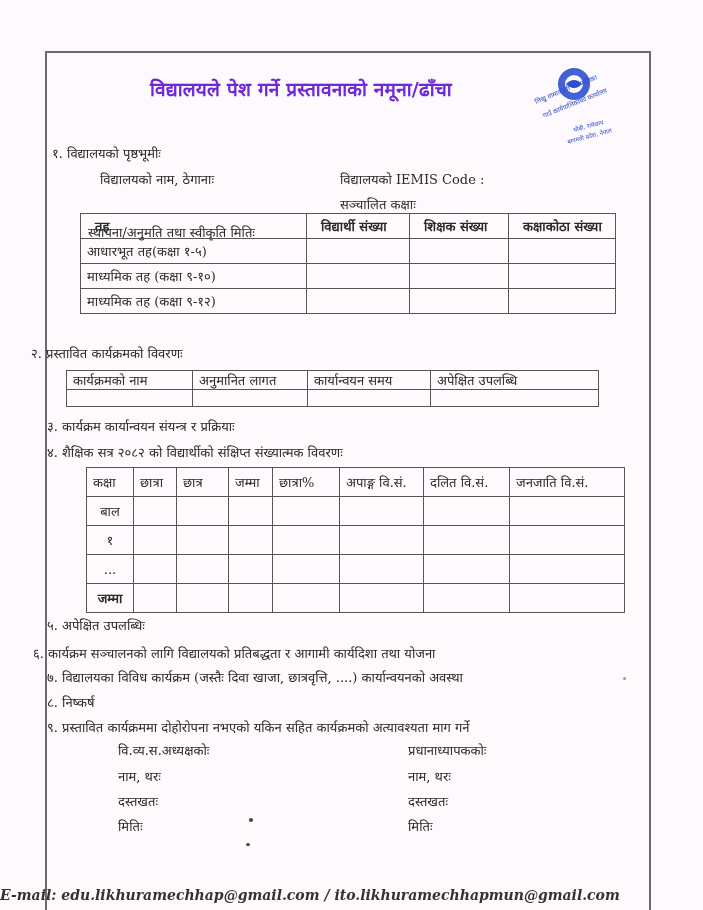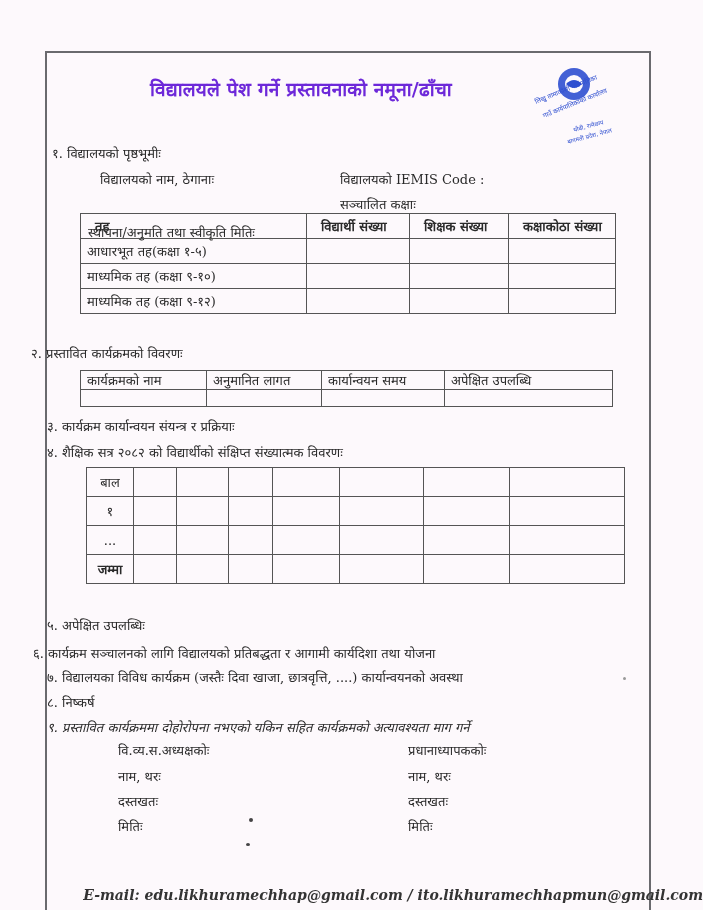--- a/index.html
+++ b/index.html
@@ -21,27 +21,27 @@
   table.grid {
     position:absolute; border-collapse:collapse; font-size:13px; table-layout:fixed;
   }
   table.grid td, table.grid th {
     border:1.5px solid #555; padding:0 6px; text-align:left; font-weight:normal;
     overflow:hidden; white-space:nowrap;
   }
   table.grid th.bold { font-weight:bold;padding-left:14px; }
   #t1 { left:80px; top:213px; width:535px; }
   #t1 tr { height:25px; }
-  #t2 { left:80px; top:370px; width:532px; }
+  #t2 { left:66px; top:370px; width:532px; }
   #t2 tr.h { height:18px; }
   #t2 tr.r { height:17px; }
   #t3 { left:86px; top:467px; width:538px; }
   #t3 tr { height:29px; }
   #t3 td.center { text-align:center; }
-  .footer { left:0; width:703px; top:887px; text-align:right; font-size:14px; font-style:italic; font-weight:bold; color:#333; }
+  .footer { left:0; width:703px; top:887px; text-align:left; font-size:14px; font-style:italic; font-weight:bold; color:#333; }
   .speck { position:absolute; background:#444; border-radius:50%; }
 </style>
 </head>
 <body>
 
 <div class="frame"></div>
 
 <div class="abs title">विद्यालयले पेश गर्ने प्रस्तावनाको नमूना/ढाँचा</div>
 
 <div class="abs logo">
@@ -129,20 +129,30 @@
     <col style="width:47px">
       <col style="width:43px">
       <col style="width:52px">
       <col style="width:44px">
     <col style="width:67px">
       <col style="width:84px">
       <col style="width:86px">
       <col style="width:115px">
   </colgroup>
   <tbody>
+      <tr>
+    <th>कक्षा</th>
+    <th>छात्रा</th>
+    <th>छात्र</th>
+    <th>जम्मा</th>
+    <th>छात्रा%</th>
+    <th>अपाङ्ग वि.सं.</th>
+    <th>दलित वि.सं.</th>
+    <th>जनजाति वि.सं.</th>
+  </tr>
   <tr>
     <td class="center">बाल</td>
     <td></td>
     <td></td>
     <td></td>
     <td></td>
     <td></td>
     <td></td>
     <td></td>
   </tr>
@@ -176,21 +186,21 @@
     <td></td>
     <td></td>
   </tr>
 </tbody>
   </table>
 
 <div class="abs txt" style="left:47px; top:616px;">५. अपेक्षित उपलब्धिः</div>
 <div class="abs txt" style="left:33px; top:644px;">६. कार्यक्रम सञ्चालनको लागि विद्यालयको प्रतिबद्धता र आगामी कार्यदिशा तथा योजना</div>
 <div class="abs txt" style="left:47px; top:668px;">७. विद्यालयका विविध कार्यक्रम (जस्तैः दिवा खाजा, छात्रवृत्ति, ....) कार्यान्वयनको अवस्था</div>
 <div class="abs txt" style="left:47px; top:693px;">८. निष्कर्ष</div>
-<div class="abs txt" style="left:47px; top:718px;font-style:italic;">९. प्रस्तावित कार्यक्रममा दोहोरोपना नभएको यकिन सहित कार्यक्रमको अत्यावश्यता माग गर्ने</div>
+<div class="abs txt" style="left:47px; top:718px;">९. प्रस्तावित कार्यक्रममा दोहोरोपना नभएको यकिन सहित कार्यक्रमको अत्यावश्यता माग गर्ने</div>
 
 <div class="abs txt" style="left:118px; top:741px;">वि.व्य.स.अध्यक्षकोः</div>
 <div class="abs txt" style="left:118px; top:767px;">नाम, थरः</div>
 <div class="abs txt" style="left:118px; top:792px;">दस्तखतः</div>
 <div class="abs txt" style="left:118px; top:817px;">मितिः</div>
 
 <div class="abs txt" style="left:408px; top:741px;">प्रधानाध्यापककोः</div>
 <div class="abs txt" style="left:408px; top:767px;">नाम, थरः</div>
 <div class="abs txt" style="left:408px; top:792px;">दस्तखतः</div>
 <div class="abs txt" style="left:408px; top:817px;">मितिः</div>

